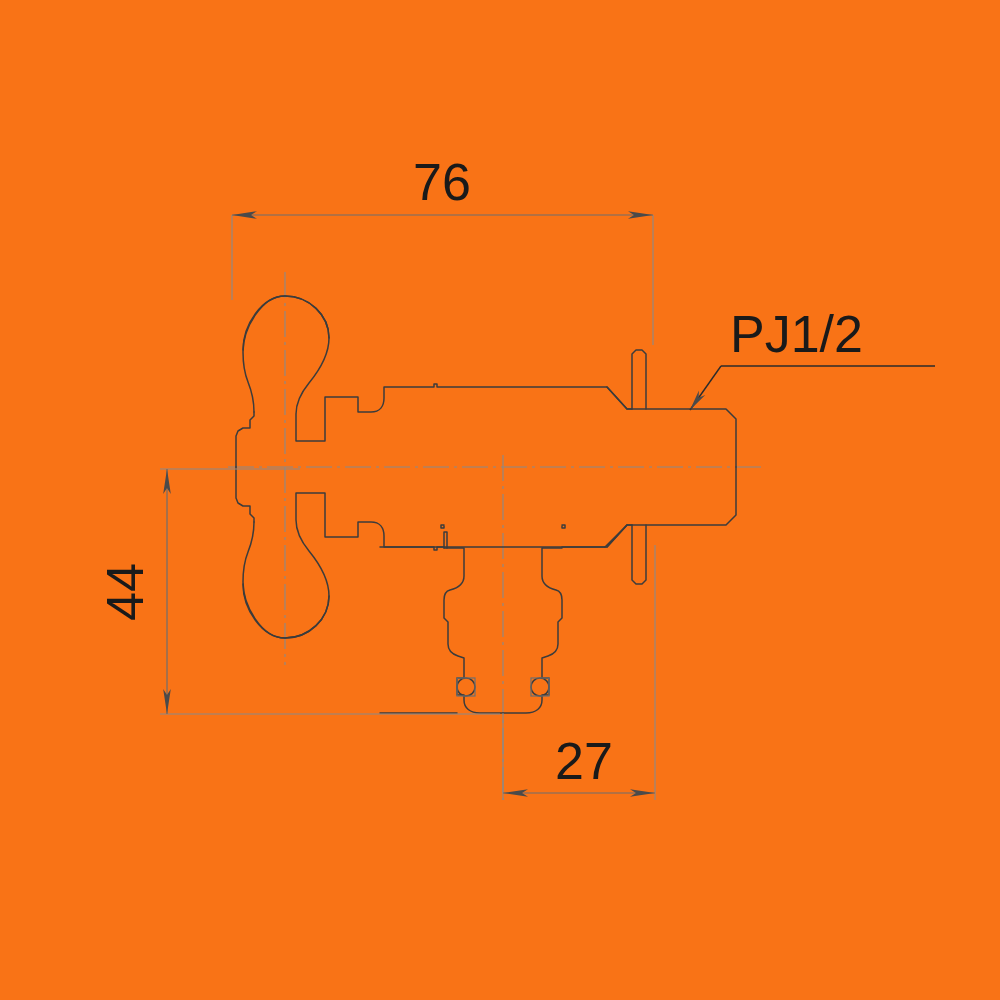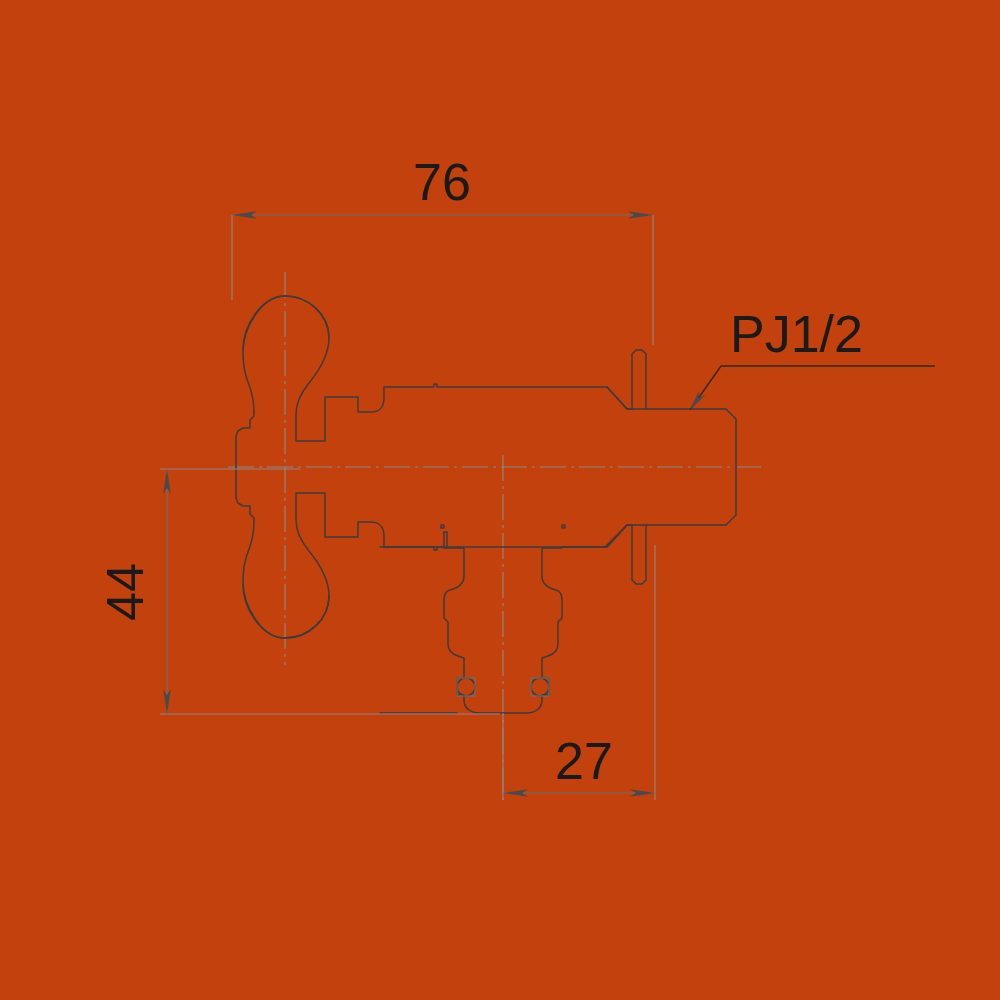--- a/index.html
+++ b/index.html
@@ -1,21 +1,21 @@
 <!DOCTYPE html>
 <html><head>
 <meta charset="utf-8">
 <style>
   html,body{margin:0;padding:0;background:#ffffff;}
   body{
     width:1000px;height:1000px;
     font-family:"Liberation Sans", sans-serif;
     overflow:hidden;
   }
-  #drawing-root{position:relative;width:1000px;height:1000px;background:#c2410c;}
+  #drawing-root{position:relative;width:1000px;height:1000px;background:#f97316;}
   svg#cad{display:block;width:1000px;height:1000px;}
   .dimtext{
     font-family:"Liberation Sans", sans-serif;
     font-size:52px;
     fill:#1a1a1a;
     font-weight:400;
   }
   .dimtext-v{
     font-family:"Liberation Sans", sans-serif;
     font-size:52px;

